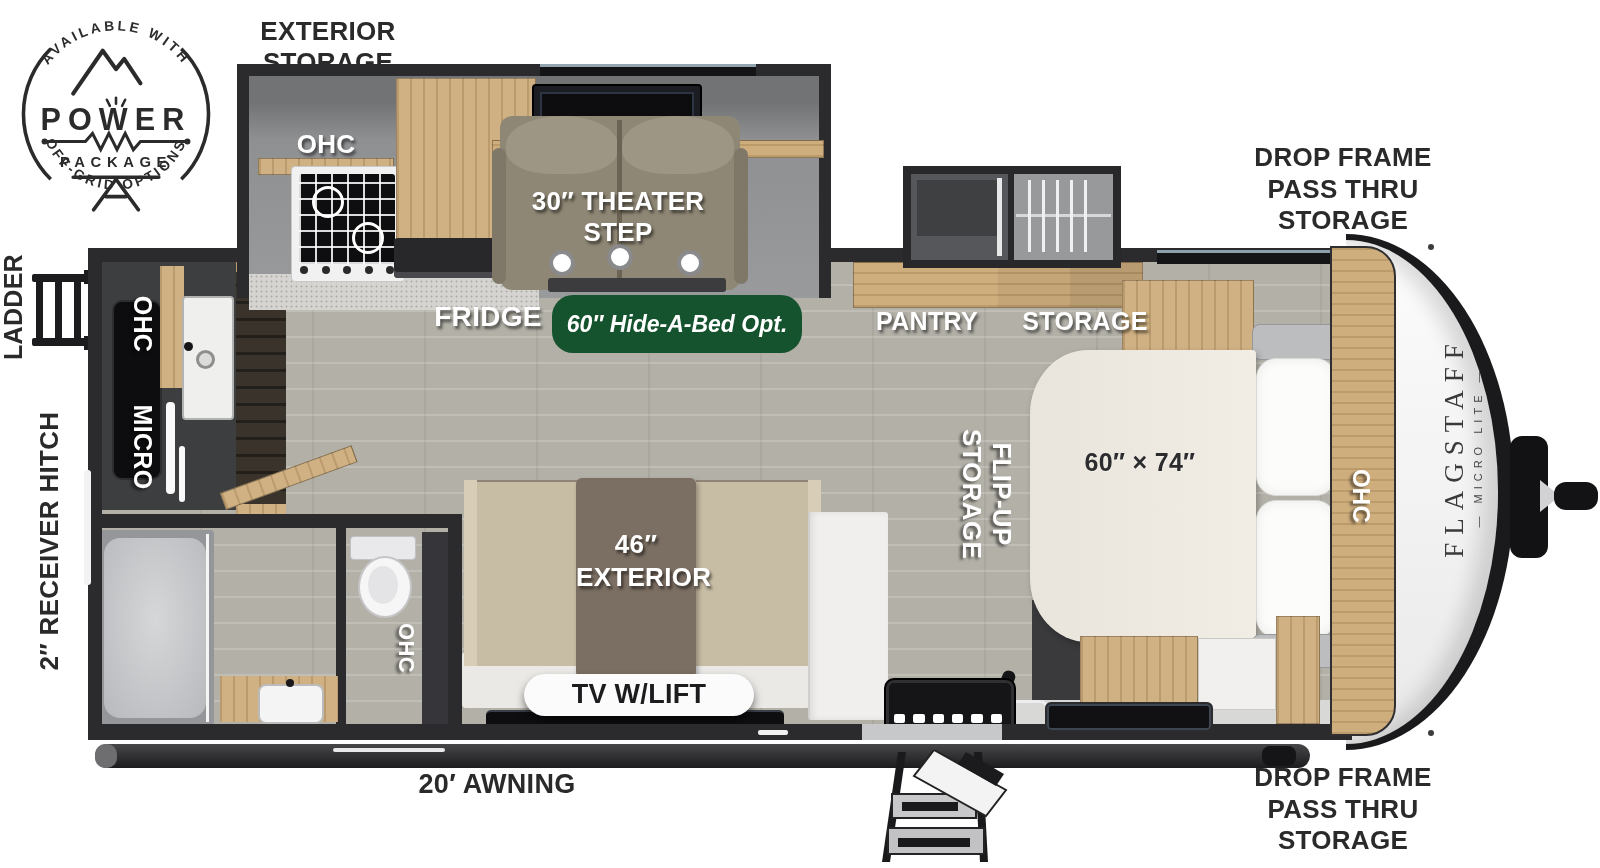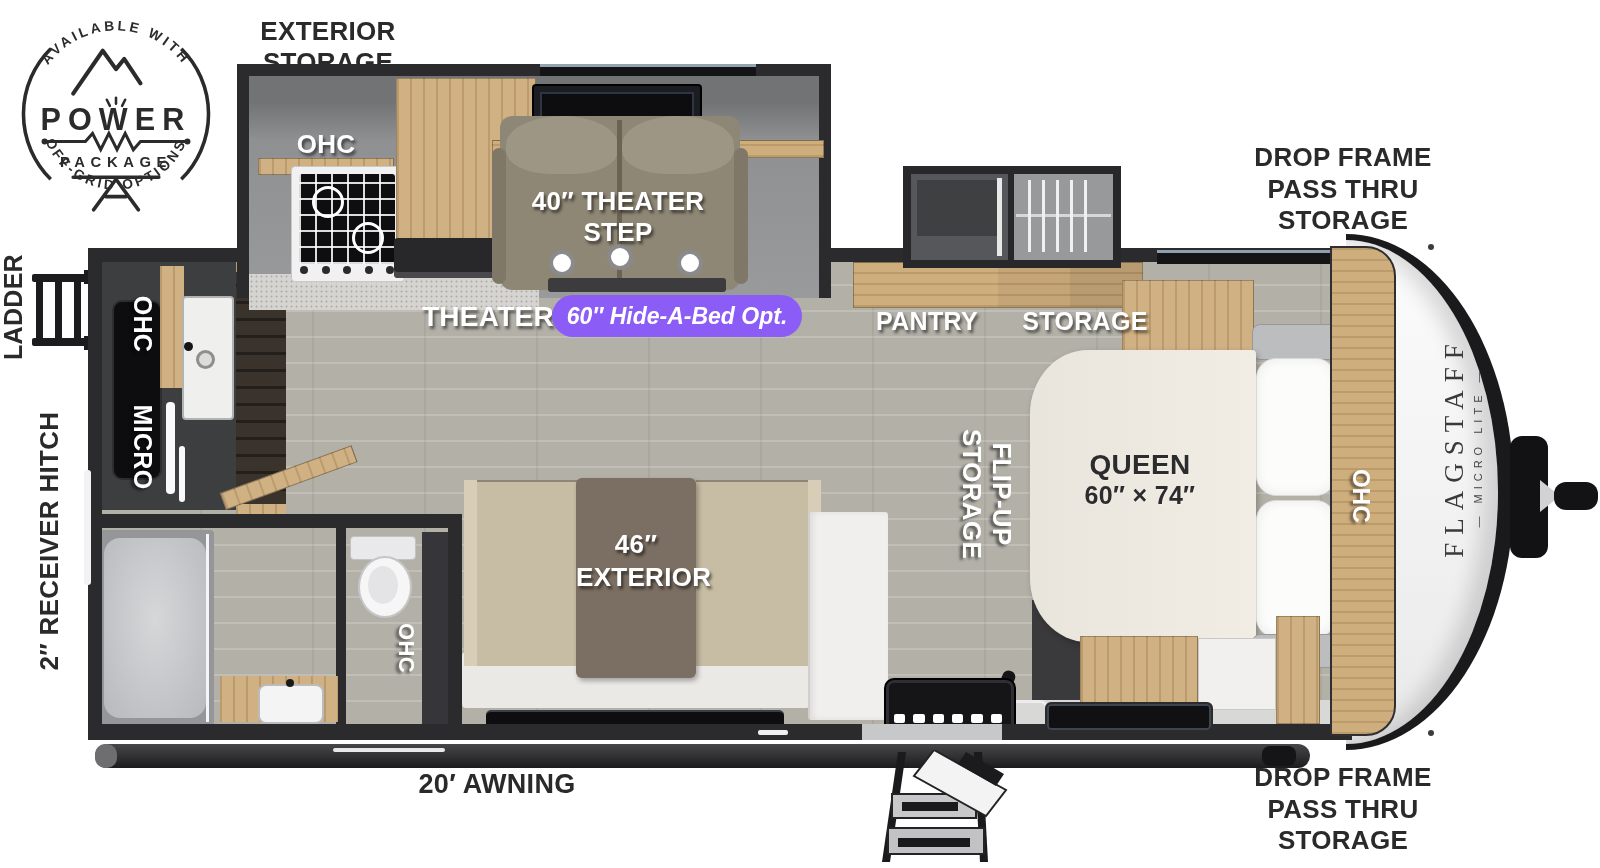--- a/index.html
+++ b/index.html
@@ -126,20 +126,23 @@
 
   <div class="abs" style="left:462px;top:652px;width:348px;height:56px;background:#ebe9e6;border-radius:4px"></div>
   <div class="abs" style="left:464px;top:480px;width:112px;height:186px;background:#c7bca4;border-left:13px solid #d8cdb6;box-shadow:inset 0 2px 0 #8f8577"></div>
   <div class="abs" style="left:696px;top:480px;width:112px;height:186px;background:#c7bca4;border-right:13px solid #d8cdb6;box-shadow:inset 0 2px 0 #8f8577"></div>
   <div class="abs" style="left:576px;top:478px;width:120px;height:200px;background:#7b6e62;border-radius:6px;box-shadow:2px 3px 5px rgba(0,0,0,.3)"></div>
   <div class="abs lbl int" style="left:576px;top:528px;width:120px;font-size:26px;line-height:1.25">
     <div>46″</div>
       <div>EXTERIOR</div>
   </div>
   <div class="abs" style="left:486px;top:710px;width:298px;height:24px;background:#0e0e11;border-top:2px solid #3a4048;border-radius:5px"></div>
+  <div class="abs" style="left:524px;top:674px;width:230px;height:42px;background:#fbfbfb;border-radius:21px;box-shadow:0 5px 8px rgba(0,0,0,.5);display:flex;align-items:center;justify-content:center">
+    <span class="lbl" style="font-size:27px;color:#1c1c1e">TV W/LIFT</span>
+  </div>
   <div class="abs" style="left:808px;top:512px;width:78px;height:208px;background:#f0efed;border-left:2px solid #cfcfcd;border-radius:3px;box-shadow:inset 3px 0 6px rgba(0,0,0,.08)"></div>
 
   <div class="abs" style="left:886px;top:700px;width:466px;height:26px;background:#d8d8d6"></div>
   <div class="abs" style="left:984px;top:700px;width:58px;height:34px;border:3px solid #ededef;border-radius:8px"></div>
   <div class="abs" style="left:999px;top:670px;width:13px;height:30px;background:#151518;border-radius:6px;transform:rotate(22deg)"></div>
   <div class="abs" style="left:884px;top:678px;width:128px;height:56px;background:#151518;border:2px solid #000;border-radius:10px;box-shadow:inset 0 0 0 3px #2f2f33"></div>
   <div class="abs" style="left:894px;top:714px;width:108px;height:9px;display:flex;gap:8px">
     <i style="flex:1;background:#fff;border-radius:2px"></i>
       <i style="flex:1;background:#fff;border-radius:2px"></i>
       <i style="flex:1;background:#fff;border-radius:2px"></i>
@@ -153,21 +156,20 @@
   <div class="abs" style="left:1252px;top:324px;width:86px;height:34px;background:#bcbdbf;border:1px solid #98989a;border-radius:8px"></div>
   <div class="abs" style="left:1030px;top:350px;width:226px;height:292px;background:linear-gradient(90deg,#e9e5dc,#f1ede5);border-radius:58px 4px 4px 58px / 64px 4px 4px 64px;box-shadow:2px 3px 6px rgba(0,0,0,.25)"></div>
   <div class="abs" style="left:1256px;top:358px;width:78px;height:136px;background:#fcfcfa;border:1px solid #d9d9d5;border-radius:20px;box-shadow:inset 0 0 12px rgba(0,0,0,.08)"></div>
   <div class="abs" style="left:1256px;top:500px;width:78px;height:136px;background:#fcfcfa;border:1px solid #d9d9d5;border-radius:20px;box-shadow:inset 0 0 12px rgba(0,0,0,.08)"></div>
   <div class="abs wood" style="left:1336px;top:352px;width:16px;height:292px;background-color:#c5a275"></div>
   <div class="abs" style="left:1252px;top:634px;width:86px;height:32px;background:#bcbdbf;border:1px solid #98989a;border-radius:8px"></div>
   <div class="abs wood" style="left:1080px;top:636px;width:116px;height:76px;border:1px solid rgba(0,0,0,.25)"></div>
   <div class="abs" style="left:1198px;top:638px;width:76px;height:70px;background:#f1f0ee;border:1px solid #c9c9c7"></div>
   <div class="abs wood" style="left:1276px;top:616px;width:42px;height:106px;border:1px solid rgba(0,0,0,.25)"></div>
   <div class="abs lbl dk" style="left:1050px;top:448px;width:180px">
-    <div style="font-size:28px">QUEEN</div>
     <div style="font-size:25px">60″ × 74″</div>
   </div>
   <div class="pin r90" style="left:986px;top:494px">
     <div class="lbl int" style="font-size:26px;line-height:1.15">
       <div>FLIP-UP</div>
         <div>STORAGE</div>
     </div>
   </div>
 
   <div class="abs wall" style="left:88px;top:248px;width:149px;height:14px"></div>
@@ -208,26 +210,26 @@
   <div class="abs" style="left:506px;top:116px;width:112px;height:58px;background:#9e9685;border-radius:50% 50% 40% 40%"></div>
   <div class="abs" style="left:622px;top:116px;width:112px;height:58px;background:#9e9685;border-radius:50% 50% 40% 40%"></div>
   <div class="abs" style="left:617px;top:120px;width:5px;height:166px;background:#6b6353"></div>
   <div class="abs" style="left:492px;top:148px;width:14px;height:136px;background:#7f7767;border-radius:7px"></div>
   <div class="abs" style="left:734px;top:148px;width:14px;height:136px;background:#7f7767;border-radius:7px"></div>
   <div class="abs" style="left:548px;top:278px;width:178px;height:14px;background:#3c3c3e;border-radius:3px"></div>
   <div class="abs" style="left:549px;top:250px;width:18px;height:18px;border-radius:50%;background:#fff;border:4px solid #8a8a8c"></div>
   <div class="abs" style="left:607px;top:244px;width:18px;height:18px;border-radius:50%;background:#fff;border:4px solid #8a8a8c"></div>
   <div class="abs" style="left:677px;top:250px;width:18px;height:18px;border-radius:50%;background:#fff;border:4px solid #8a8a8c"></div>
   <div class="abs lbl int" style="left:520px;top:186px;width:196px;font-size:26px;line-height:1.2">
-    <div>40″ THEATER</div>
+    <div>30″ THEATER</div>
       <div>STEP</div>
   </div>
 
-  <div class="pin lbl int" style="left:488px;top:317px;font-size:28px">THEATER</div>
-  <div class="abs" style="left:552px;top:295px;width:250px;height:42px;background:#8b5cf6;border-radius:21px;display:flex;align-items:center;justify-content:center">
+  <div class="pin lbl int" style="left:488px;top:317px;font-size:28px">FRIDGE</div>
+  <div class="abs" style="left:552px;top:295px;width:250px;height:58px;background:#14532d;border-radius:21px;display:flex;align-items:center;justify-content:center">
     <span style="color:#fff;font-style:italic;font-weight:700;font-size:23px">60″ Hide-A-Bed Opt.</span>
   </div>
 
   <div class="abs" style="left:903px;top:166px;width:218px;height:102px;border:8px solid #28282a;box-sizing:border-box;background:#56575a"></div>
   <div class="abs" style="left:917px;top:180px;width:85px;height:56px;background:#3f4042"></div>
   <div class="abs" style="left:997px;top:178px;width:5px;height:78px;background:#e8e8e8"></div>
   <div class="abs" style="left:1008px;top:174px;width:6px;height:86px;background:#28282a"></div>
   <div class="abs" style="left:1014px;top:174px;width:99px;height:86px;background:#98999b"></div>
   <div class="abs" style="left:1016px;top:214px;width:95px;height:3px;background:#d8d8da"></div>
   <div class="abs" style="left:1028px;top:180px;width:66px;height:72px;background:repeating-linear-gradient(90deg,#eef0f1 0 3px,transparent 3px 14px)"></div>

